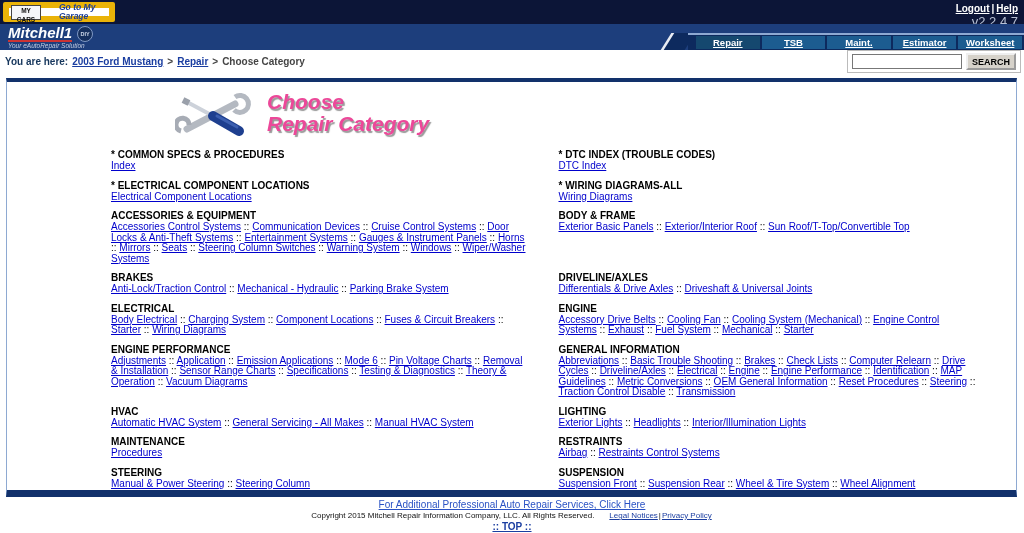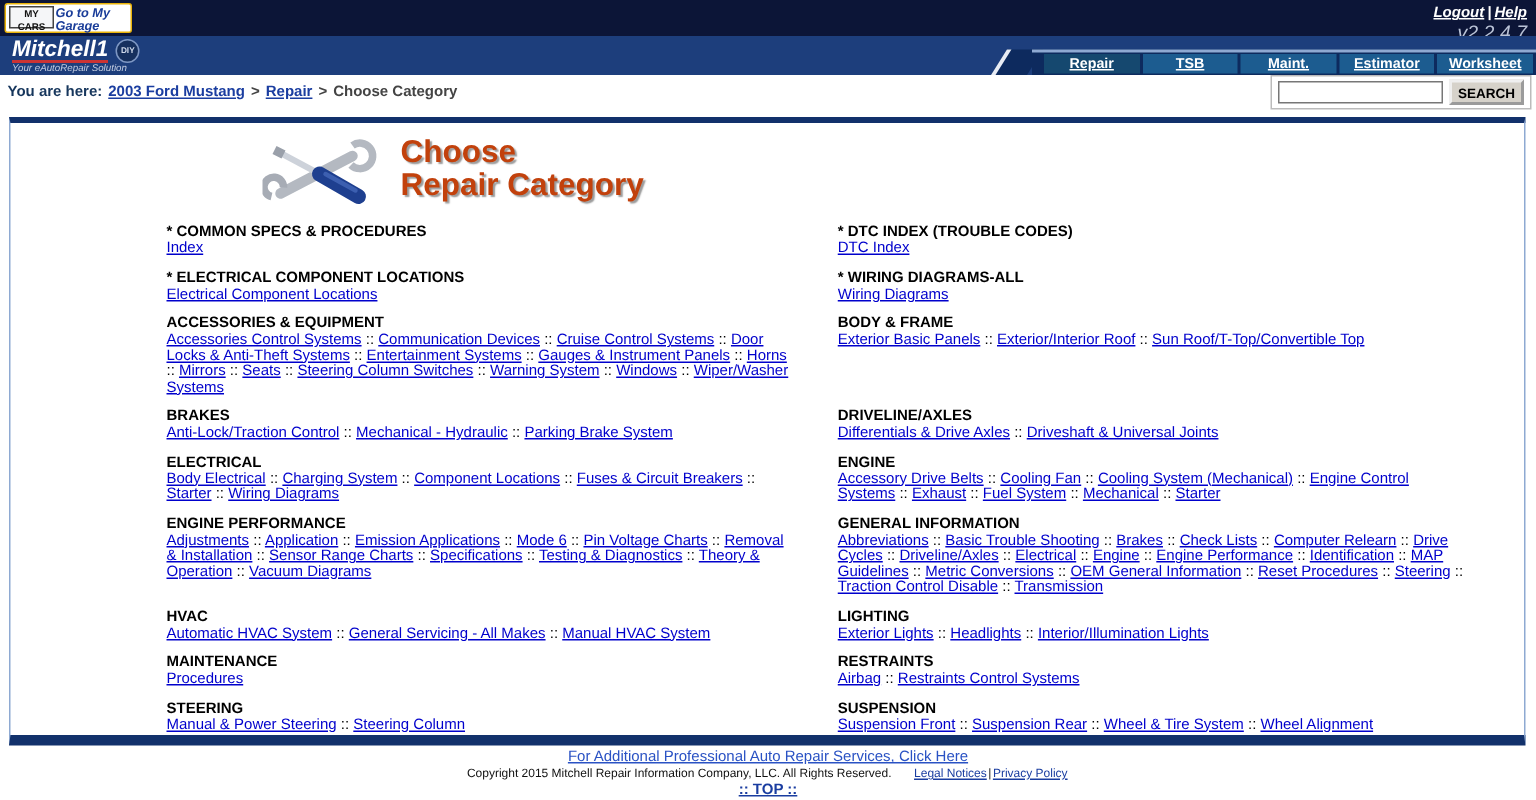--- a/index.html
+++ b/index.html
@@ -2,27 +2,27 @@
 <html><head>
 <meta charset="utf-8">
 <style>
   * { margin:0; padding:0; box-sizing:border-box; }
   html,body { width:1024px; height:533px; overflow:hidden; background:#fff;
               font-family:"Liberation Sans", sans-serif; }
 
   
   .topbar { height:24px; background:#0c1537; display:flex; justify-content:space-between;
             align-items:flex-start; padding:0 6px 0 3px; }
-  .garage-box { margin-top:2px; background:#fff; border:1px solid #eab308; border-radius:2px;
-                display:flex; gap:1px; padding:1px 4px 1px 2px; height:20px; cursor:pointer; }
+  .garage-box { margin-top:2px; background:#fff; border:6px solid #eab308; border-radius:2px;
+                display:flex; align-items:center; gap:18px; padding:1px 4px 1px 2px; height:20px; cursor:pointer; }
   .plate { width:30px; height:15px; border:1px solid #444; background:#f5f6f8; display:flex; flex-direction:column; }
   .plate-top { height:4px; background:#3a57a6; }
   .plate-text { font-size:6.5px; font-weight:bold; text-align:center; color:#111; line-height:9px; }
   .garage-label { color:#1a3d99; font-weight:bold; font-style:italic; font-size:8.5px; line-height:9px; width:46px; }
-  .topbar-right { text-align:right; padding-top:3px;font-style:italic; }
+  .topbar-right { text-align:right; padding-top:3px; }
   .top-links { font-size:10px; font-weight:bold; color:#fff; }
   .top-links a { color:#fff; text-decoration:underline; cursor:pointer; }
   .pipe { margin:0 2px; }
   .version { color:#b9c2d6; font-size:13px; }
 
   
   .brandbar { height:26px; background:#1d3e7c; position:relative; overflow:hidden; }
   .logo { position:absolute; left:8px; top:1px; }
   .logo-main { color:#fff; font-weight:bold; font-style:italic; font-size:15px; line-height:15px;
                display:flex; align-items:center; gap:5px; }
@@ -48,21 +48,21 @@
   .search-box { border:1px solid #bbb; background:#fff; padding:2px 4px; display:flex; gap:4px; align-items:center; }
   .search-input { width:110px; height:15px; border:1px solid #777; font-size:10px; padding:0 2px;
                   font-family:"Liberation Sans", sans-serif; }
   .search-btn { height:17px; font-size:9px; font-weight:bold; background:#d6d2ca; border:2px outset #efefef;
                 padding:0 4px; cursor:pointer; font-family:"Liberation Sans", sans-serif; }
 
   
   .content { margin:5px 7px 0 6px; height:419px; background:#fff; overflow:hidden;
              border:1px solid #8ea9d2; border-top:4px solid #12316b; border-bottom:7px solid #12316b; }
   .page-header { display:flex; align-items:flex-start; margin:7px 0 0 168px; height:52px; }
-  .header-text { margin-left:14px; font-size:21px; font-weight:bold; color:#c2410c;
+  .header-text { margin-left:14px; font-size:21px; font-weight:bold; font-style:italic; color:#ec4899;
                  text-shadow:1.5px 1.5px 1px #9a9a9a; line-height:22px; margin-top:2px; }
 
   .cat-grid { margin:8px 40px 0 104px; display:grid; grid-template-columns:1fr 1fr;
               column-gap:30px; row-gap:8px; }
   .cat-title { font-size:10px; font-weight:bold; color:#000; margin-bottom:1px; }
   .cat-links { font-size:10px; line-height:10.5px; color:#000; }
   .cat-link { color:#0000cc; text-decoration:underline; cursor:pointer; }
   .sep { color:#000; }
 
   

